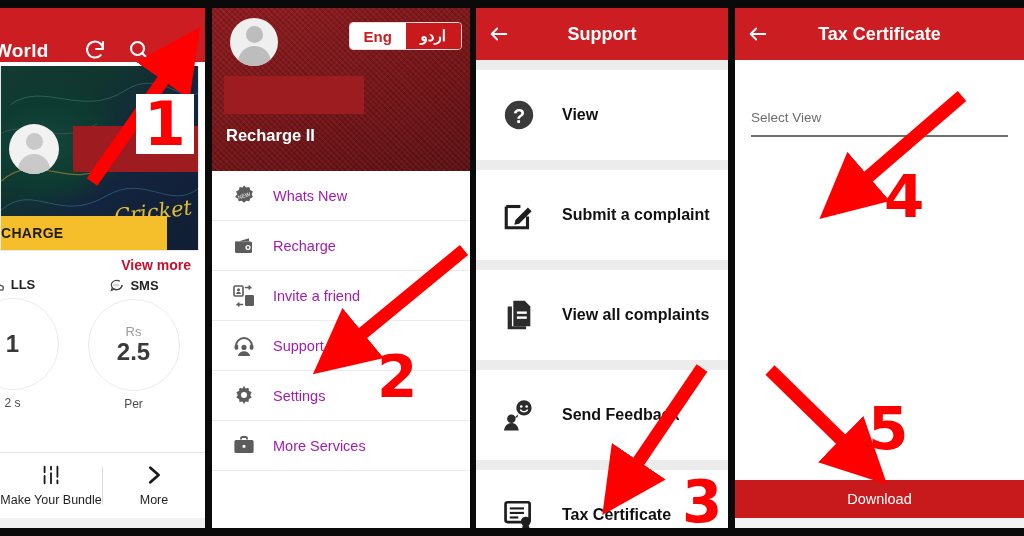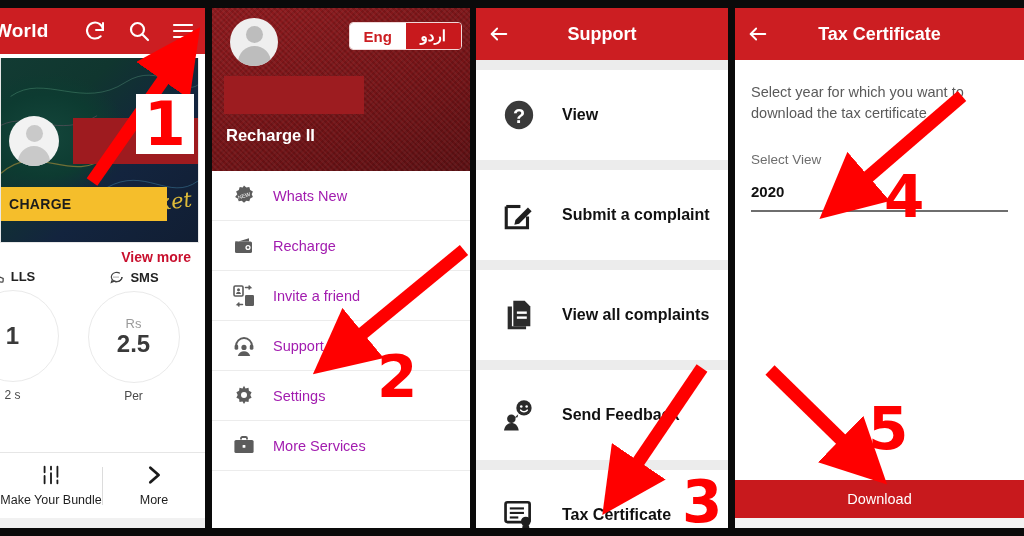--- a/index.html
+++ b/index.html
@@ -18,22 +18,22 @@
   }
   .p1 { left: 0px;   width: 205px; }
   .p2 { left: 212px; width: 258px; }
   .p3 { left: 476px; width: 252px; }
   .p4 { left: 735px; width: 289px; }
 
   .gap { position: absolute; top: 0; height: 536px; background: #0a0a0a; }
 
   
   .p1-header {
-    height: 46px; background: #CC1E22; color: #fff;
-    display: flex; align-items: center; padding: 0 10px; gap: 14px;
+    height: 54px; background: #CC1E22; color: #fff;
+    display: flex; align-items: flex-end; padding: 0 10px; gap: 14px;
   }
   .p1-title { font-size: 19px; font-weight: 700; letter-spacing: .2px; margin-left: -16px; white-space: nowrap; }
   .p1-icons { margin-left: auto; display: flex; align-items: center; gap: 20px; }
   .ico { width: 24px; height: 24px; display: block; }
 
   .banner {
     position: relative; height: 185px; margin: 4px 6px 0 0;
     background:
       radial-gradient(120px 90px at 22% 42%, #14463b 0%, #0d3b31 45%, rgba(0,0,0,0) 70%),
       linear-gradient(135deg, #123b33 0%, #10362f 30%, #13243e 62%, #111e33 100%);
@@ -50,23 +50,23 @@
     display: flex; align-items: flex-end; justify-content: center;
   }
   .banner-avatar .head { width: 17px; height: 17px; border-radius: 50%; background: #c9c9c9; position: absolute; top: 9px; }
   .banner-avatar .body { width: 32px; height: 20px; border-radius: 16px 16px 0 0; background: #c9c9c9; position: absolute; bottom: 0; }
   .cricket-word {
     position: absolute; right: 6px; bottom: 26px; color: #e9c43a;
     font-family: "DejaVu Serif", serif; font-style: italic; font-size: 21px;
     transform: rotate(-7deg); white-space: nowrap; opacity: .95;
   }
   .recharge-btn {
-    position: absolute; left: 0; bottom: 21px; width: 166px; height: 34px;
+    position: absolute; left: 0; bottom: 0; width: 166px; height: 34px;
     background: #F5BE2B; color: #1c1c1c; font-weight: 700; font-size: 14px;
-    display: flex; align-items: center; padding-left: 8px; letter-spacing: .3px;
+    display: flex; align-items: center; letter-spacing: .3px;
   }
 
   .viewmore-row { display: flex; justify-content: flex-end; padding: 6px 14px 2px 0; }
   .viewmore { color: #C8102E; font-size: 14px; font-weight: 600; }
 
   .dials { display: flex; padding: 2px 11px 0 0; position: relative; height: 150px; }
   .dial { flex: 1; position: relative; display: flex; flex-direction: column; align-items: center; }
   .dial-head { display: flex; align-items: center; gap: 6px; font-size: 13px; font-weight: 700; color: #222; }
   .dial-circle {
     margin-top: 6px; width: 92px; height: 92px; border-radius: 50%;
@@ -411,23 +411,21 @@
   <div class="panel p4">
     <div class="sub-header">
       <svg class="back-arrow" viewBox="0 0 24 24" fill="none" stroke="#fff" stroke-width="2" stroke-linecap="round" stroke-linejoin="round">
         <line x1="20" y1="12" x2="4" y2="12"></line>
           <polyline points="10 6 4 12 10 18"></polyline>
       </svg>
       <div class="sub-title">Tax Certificate</div>
     </div>
 
     <div class="p4-body">
-      <div class="p4-desc">Select year for which you want to download the tax certificate</div>
       <div class="p4-label">Select View</div>
-      <div class="p4-value">2020</div>
       <div class="p4-underline"></div>
     </div>
 
     <div class="download-btn">Download</div>
     <div class="p4-bottombar"></div>
   </div>
 
   <svg id="annot" viewBox="0 0 1024 536">
     <defs>
       <marker id="ah" markerWidth="5" markerHeight="5" refX="2.3" refY="2.5" orient="auto">

